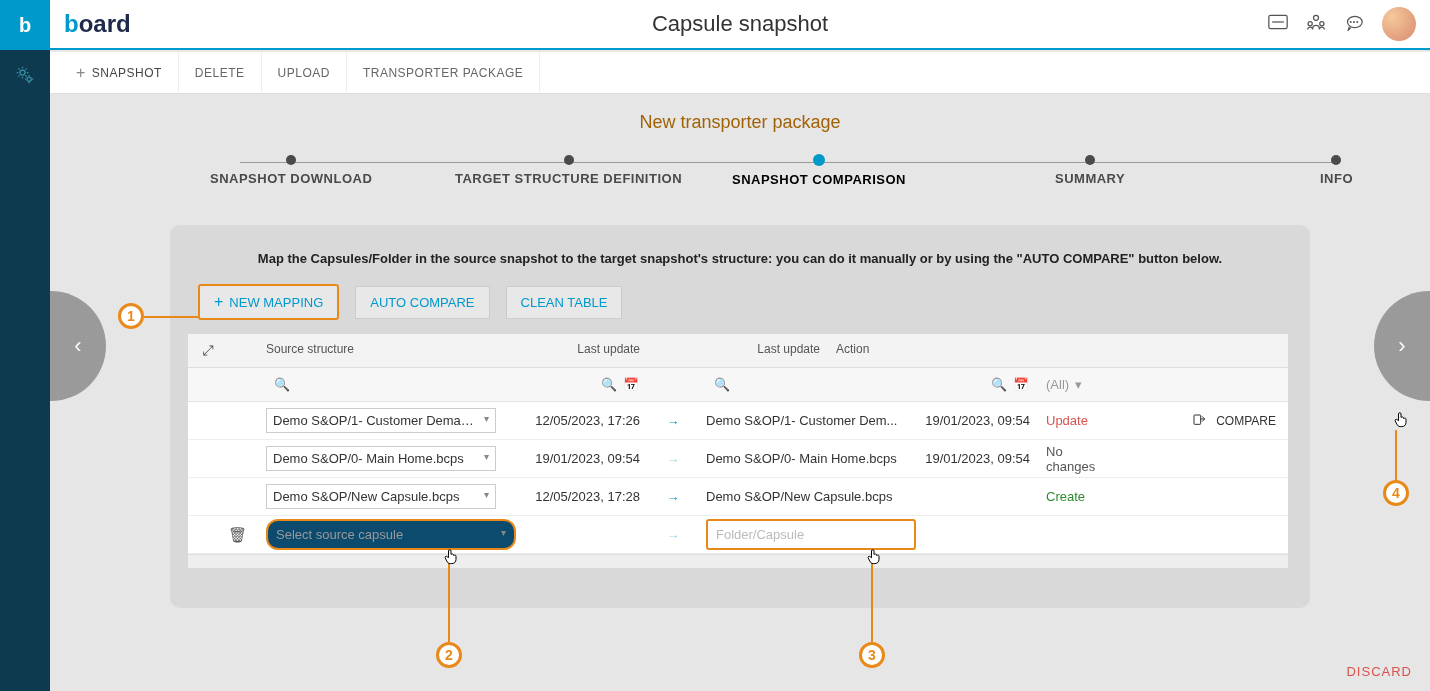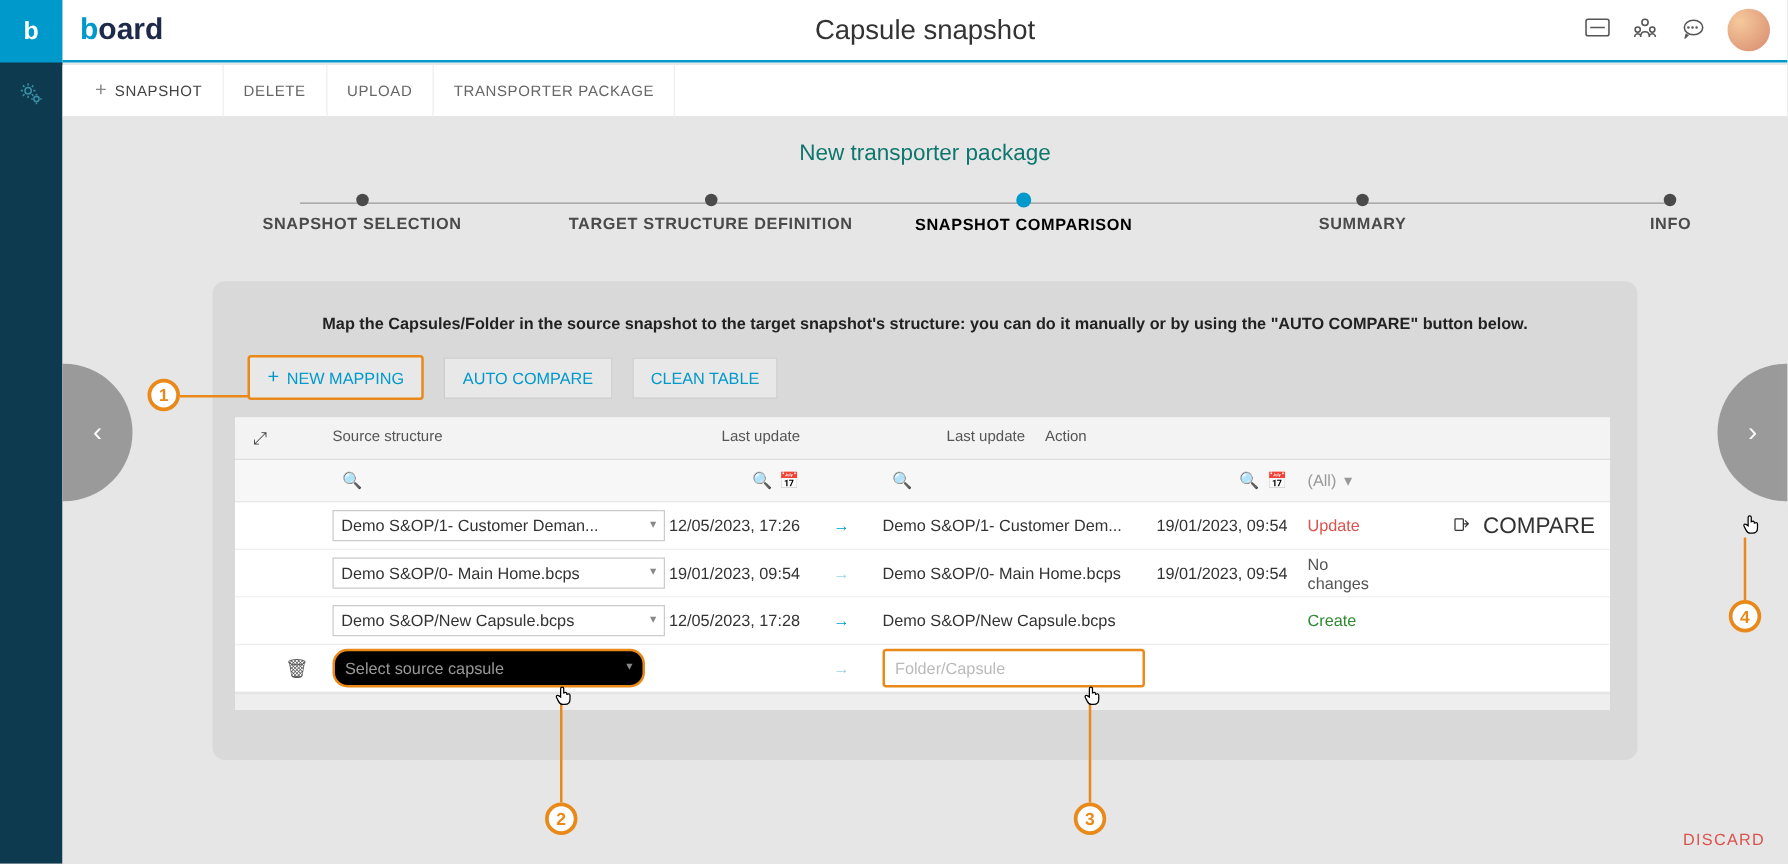--- a/index.html
+++ b/index.html
@@ -16,21 +16,21 @@
   .top-icons { margin-left:auto; display:flex; align-items:center; gap:18px; color:#555; font-size:18px; z-index:1; }
   .avatar { width:34px; height:34px; border-radius:50%; background: radial-gradient(circle at 30% 30%, #f5c99b, #d88a6e); background-size:cover; }
 
   .toolbar { position:absolute; left:50px; top:52px; right:0; height:42px; background:#fff; display:flex; align-items:center; padding:0 10px; gap:0; font-size:12px; color:#666; border-bottom:1px solid #ddd; }
   .toolbar .tb-btn { padding:0 16px; height:42px; line-height:42px; text-transform:uppercase; letter-spacing:0.5px; cursor:pointer; border-right:1px solid #eee; }
   .toolbar .tb-snap { display:flex; align-items:center; gap:6px; color:#444; }
   .plus { font-size:16px; color:#888; }
 
   .content { position:absolute; left:50px; top:94px; right:0; bottom:0; background:#e6e6e6; overflow:hidden; }
 
-  .ntp-title { text-align:center; font-size:18px; color:#0f766e; padding:18px 0 22px; }
+  .ntp-title { text-align:center; font-size:18px; color:#a16207; padding:18px 0 22px; }
 
   .stepper { position:relative; margin:0 60px 22px; }
   .stepper-line { position:absolute; top:7px; left:130px; right:30px; height:1px; background:#999; }
   .step { position:relative; text-align:center; }
   .step-dot { width:10px; height:10px; border-radius:50%; background:#4a4a4a; margin:0 auto 6px; }
   .step.active .step-dot { background:#0099cc; width:12px; height:12px; margin-top:-1px; }
   .step-label { font-size:13px; font-weight:700; color:#4a4a4a; letter-spacing:0.5px; }
   .step.active .step-label { color:#000000; }
   .step.s1 { position:absolute; left:100px; }
   .step.s2 { position:absolute; left:345px; }
@@ -57,30 +57,30 @@
   .col-tgt { width:210px; padding:8px; }
   .col-tu  { width:130px; padding:8px; text-align:right; }
   .col-act { width:80px; padding:8px; }
   .col-cmp { flex:1; padding:8px; }
 
   .filter-row { display:flex; background:#f7f7f7; border-bottom:1px solid #e2e2e2; align-items:center; height:34px; color:#999; font-size:13px; }
   .filter-row .ficon { padding:0 8px; }
   .filter-all { display:flex; align-items:center; gap:6px; }
 
   .trow { display:flex; align-items:center; background:#fff; border-bottom:1px solid #eee; height:38px; font-size:13px; color:#333; }
-  .dd { border:1px solid #ccc; background:#fff; padding:4px 20px 4px 6px; width:266px; white-space:nowrap; overflow:hidden; text-overflow:ellipsis; position:relative; }
+  .dd { border:1px solid #ccc; background:#fff; padding:4px 20px 4px 6px; width:230px; white-space:nowrap; overflow:hidden; text-overflow:ellipsis; position:relative; }
   .dd::after { content:'▾'; position:absolute; right:6px; top:4px; color:#888; font-size:10px; }
   .arrow-cell { color:#0099cc; text-align:center; }
   .arrow-cell.dim { color:#9ed4e6; }
   .act-update { color:#d9534f; }
   .act-none { color:#555; }
   .act-create { color:#2e8b2e; }
-  .cmp-btn { display:flex; align-items:center; gap:8px; font-size:18px; color:#333; justify-content:flex-end; padding-right:12px; }
-
-  .new-row .dd-input { border:2px solid #e8891a; border-radius:12px; background:#000000; padding:6px 22px 6px 8px; width:250px; color:#999; position:relative; }
+  .cmp-btn { display:flex; align-items:center; gap:8px; font-size:12px; color:#333; justify-content:flex-end; padding-right:12px; }
+
+  .new-row .dd-input { border:2px solid #e8891a; border-radius:12px; background:#0c4a6e; padding:6px 22px 6px 8px; width:250px; color:#999; position:relative; }
   .new-row .dd-input::after { content:'▾'; position:absolute; right:8px; top:6px; color:#888; font-size:10px; }
   .new-row .tgt-input { border:2px solid #e8891a; border-radius:3px; background:#fff; padding:6px 8px; width:210px; color:#bbb; }
 
   .callout { position:absolute; width:26px; height:26px; border:3px solid #e8891a; border-radius:50%; background:#fff; color:#e8891a; font-weight:700; display:flex; align-items:center; justify-content:center; font-size:14px; z-index:50; }
   .c-line { position:absolute; background:#e8891a; z-index:40; }
 
   .nav-wing { position:absolute; top:50%; width:56px; height:110px; background:#888; opacity:0.8; display:flex; align-items:center; justify-content:center; color:#fff; font-size:22px; cursor:pointer; }
   .nav-wing.left { left:50px; border-radius:0 80px 80px 0; transform:translateY(-50%); }
   .nav-wing.right { right:0; border-radius:80px 0 0 80px; transform:translateY(-50%); }
 
@@ -146,21 +146,21 @@
   <div class="tb-btn">TRANSPORTER PACKAGE</div>
 </div>
 
 <div class="content">
   <div class="ntp-title">New transporter package</div>
 
   <div class="stepper">
     <div class="stepper-line"></div>
     <div class="step s1">
         <div class="step-dot"></div>
-        <div class="step-label">SNAPSHOT SELECTION</div>
+        <div class="step-label">SNAPSHOT DOWNLOAD</div>
       </div>
     <div class="step s2">
         <div class="step-dot"></div>
         <div class="step-label">TARGET STRUCTURE DEFINITION</div>
       </div>
     <div class="step s3 active">
         <div class="step-dot"></div>
         <div class="step-label">SNAPSHOT COMPARISON</div>
       </div>
     <div class="step s4">

